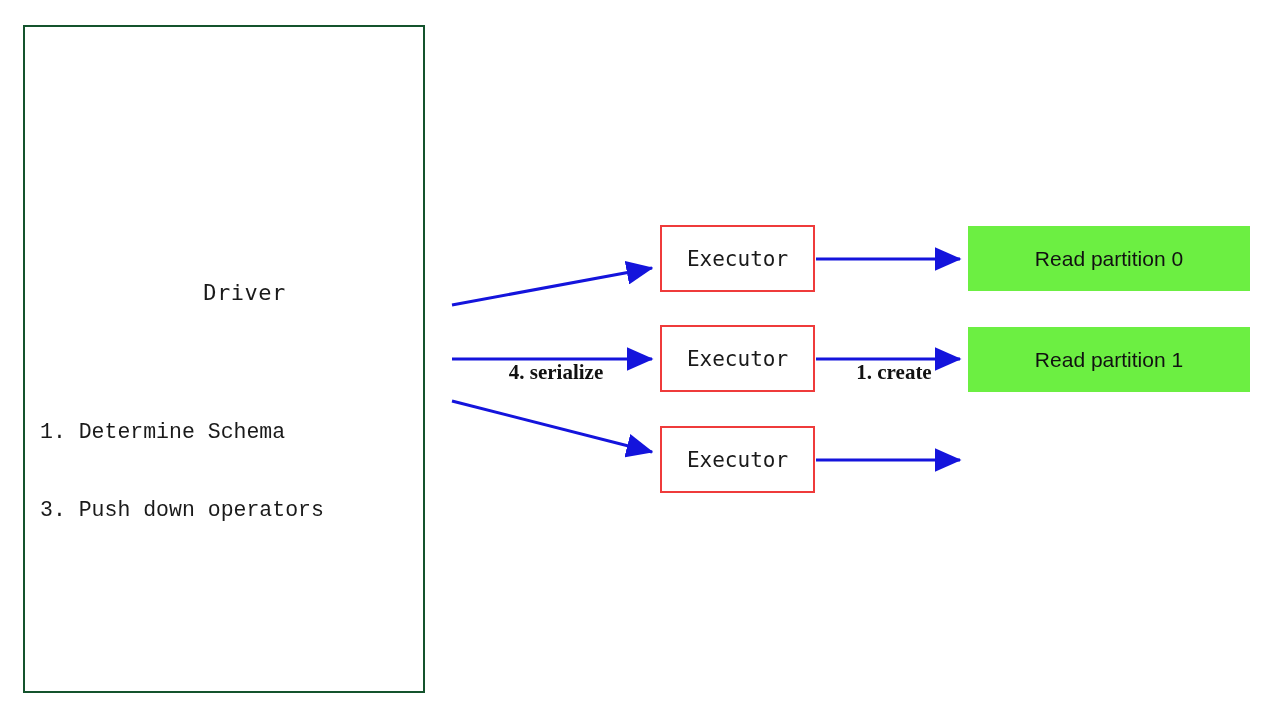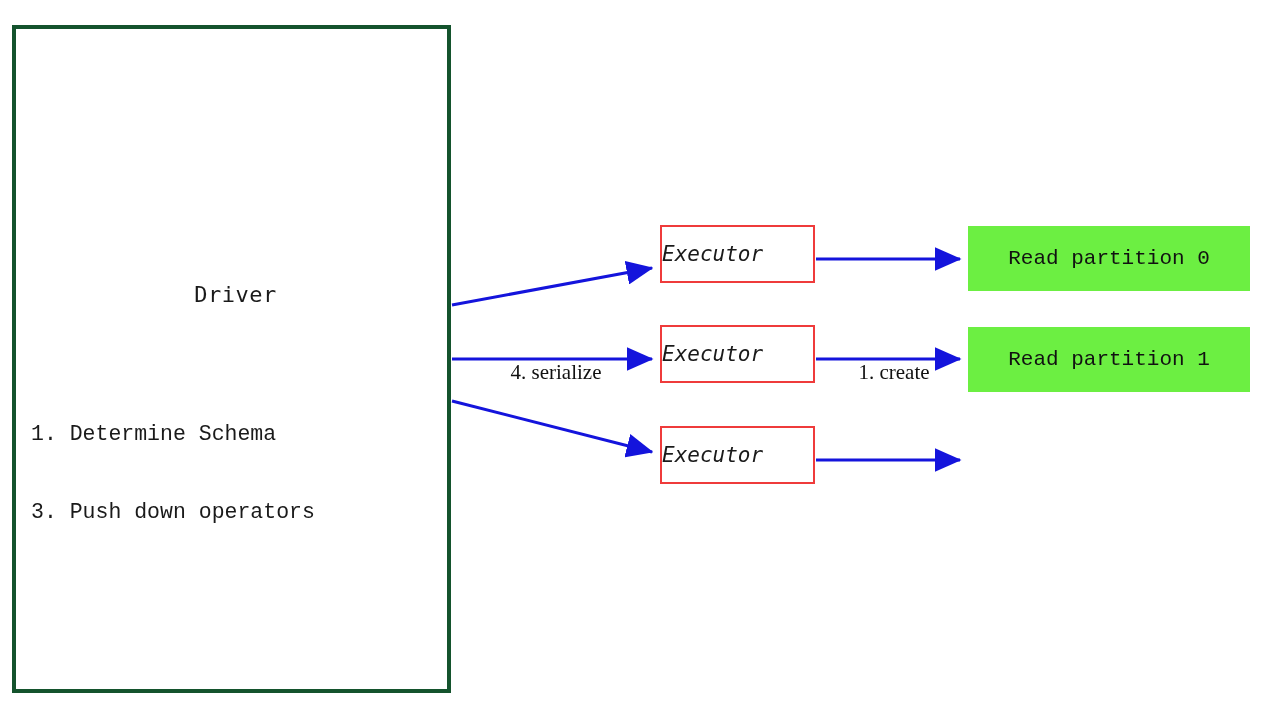--- a/index.html
+++ b/index.html
@@ -12,25 +12,25 @@
     width: 1270px;
     height: 710px;
     background: #ffffff;
     overflow: hidden;
     font-family: "Liberation Sans", sans-serif;
   }
 
   
   .driver-box {
     position: absolute;
-    left: 12px;
+    left: 23px;
     top: 25px;
-    width: 439px;
+    width: 402px;
     height: 668px;
-    border: 4px solid #14532d;
+    border: 2px solid #14532d;
     box-sizing: border-box;
     background: #ffffff;
   }
   .driver-title {
     position: absolute;
     left: 0;
     top: 253px;
     width: 439px;
     text-align: center;
     font-family: "DejaVu Sans Mono", "Liberation Mono", monospace;
@@ -48,28 +48,27 @@
     line-height: 26px;
     color: #1a1a1a;
     white-space: pre;
   }
   .driver-list div { white-space: pre; }
 
   
   .exec-box {
     position: absolute;
     width: 155px;
-    height: 58px;
+    height: 67px;
     border: 2px solid #ef3b3b;
     box-sizing: border-box;
     background: #ffffff;
     display: flex;
     align-items: center;
-    justify-content: flex-start;
-    font-style: italic;
+    justify-content: center;
   }
   .exec-label {
     font-family: "DejaVu Sans Mono", "Liberation Mono", monospace;
     font-size: 21px;
     color: #1a1a1a;
     white-space: pre;
   }
   #exec-0 { left: 660px; top: 225px; }
   #exec-1 { left: 660px; top: 325px; }
   #exec-2 { left: 660px; top: 426px; }
@@ -79,21 +78,21 @@
     position: absolute;
     left: 968px;
     width: 282px;
     height: 65px;
     background: #6cef42;
     display: flex;
     align-items: center;
     justify-content: center;
   }
   .part-label {
-    font-family: Liberation Mono, monospace;
+    font-family: Liberation Sans, sans-serif;
     font-size: 21px;
     color: #111111;
     white-space: pre;
   }
   #part-0 { top: 226px; }
   #part-1 { top: 327px; }
   #part-2 { top: 427px; }
 
   
   .arrow-layer {
@@ -107,20 +106,21 @@
 
   
   .edge-label {
     position: absolute;
     font-family: "Liberation Serif", "DejaVu Serif", serif;
     font-size: 21px;
     line-height: 25px;
     color: #111111;
     text-align: center;
     white-space: pre;
+    font-weight: bold;
   }
   #label-serialize {
     left: 452px;
     top: 310px;
     width: 208px;
   }
   #label-create-reader {
     left: 818px;
     top: 310px;
     width: 152px;

